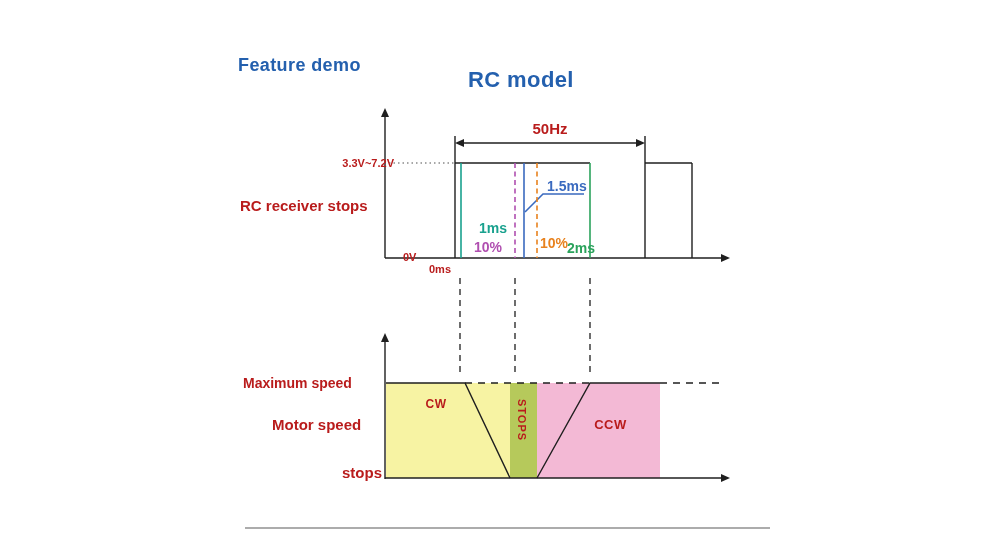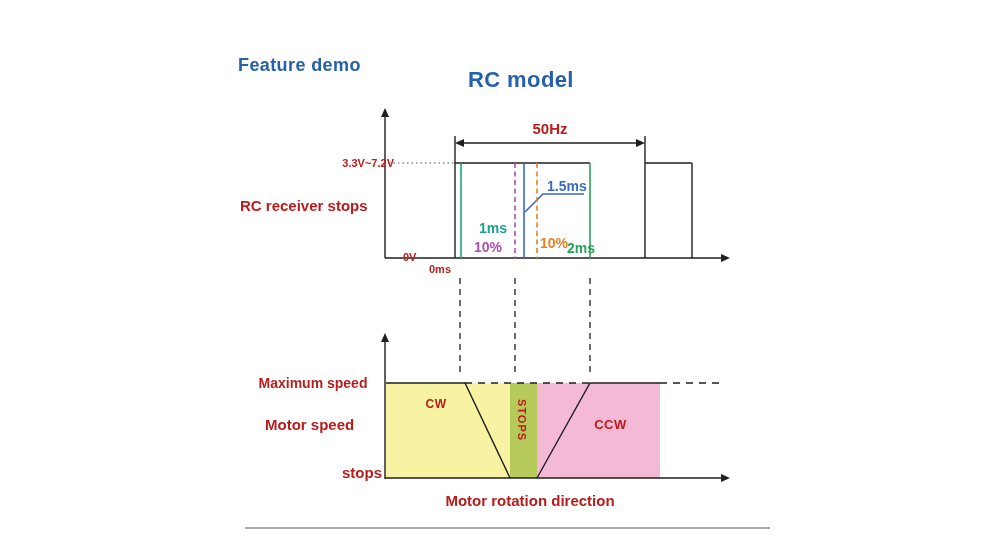--- a/index.html
+++ b/index.html
@@ -25,22 +25,22 @@
   .v-high{left:328px;top:157px;width:66px;text-align:right;font-size:11px;}
   .v-low{left:365px;top:251px;font-size:11px;padding-left:38px;}
   .t0{left:429px;top:263px;font-size:11px;}
   .freq{left:455px;top:121px;width:190px;text-align:center;font-size:15px;}
   .mk{font-size:14px;text-align:right;}
   .mk-1ms{left:463px;top:221px;color:#19a18e;padding-left:16px;}
   .mk-10a{left:474px;top:240px;color:#b04fb0;}
   .mk-15ms{left:547px;top:179px;color:#3a6abf;}
   .mk-10b{left:540px;top:236px;color:#e8821e;}
   .mk-2ms{left:567px;top:221px;color:#2ba35c;margin-top:20px;}
-  .max-speed{left:243px;top:376px;width:140px;text-align:center;font-size:14px;}
-  .motor-speed{left:265px;top:417px;font-size:15px;}
+  .max-speed{left:243px;top:376px;width:140px;text-align:left;font-size:14px;}
+  .motor-speed{left:272px;top:417px;font-size:15px;}
   .stops-lbl{left:342px;top:465px;font-size:15px;}
   .cw-lbl{left:386px;top:398px;width:100px;text-align:center;font-size:12px;letter-spacing:.5px;}
   .stops-vert{
     left:516px;top:399px;font-size:11px;letter-spacing:1px;
     writing-mode:vertical-rl;text-orientation:mixed;height:64px;
   }
   .ccw-lbl{left:537px;top:418px;width:147px;text-align:center;font-size:13px;letter-spacing:.5px;}
   .x-title{left:385px;top:493px;width:290px;text-align:center;font-size:15px;}
   
   .ln{stroke:#1f1f1f;stroke-width:1.4;fill:none;}
@@ -127,14 +127,13 @@
   <div class="lbl mk mk-2ms">2ms</div>
 
   <div class="lbl max-speed">Maximum speed</div>
   <div class="lbl motor-speed">Motor speed</div>
   <div class="lbl stops-lbl">stops</div>
 
   <div class="lbl cw-lbl">CW</div>
   <div class="lbl stops-vert">STOPS</div>
   <div class="lbl ccw-lbl">CCW</div>
 
-  <div class="lbl x-title">Motor rotation direction</div>
 </div>
 
 </body></html>

